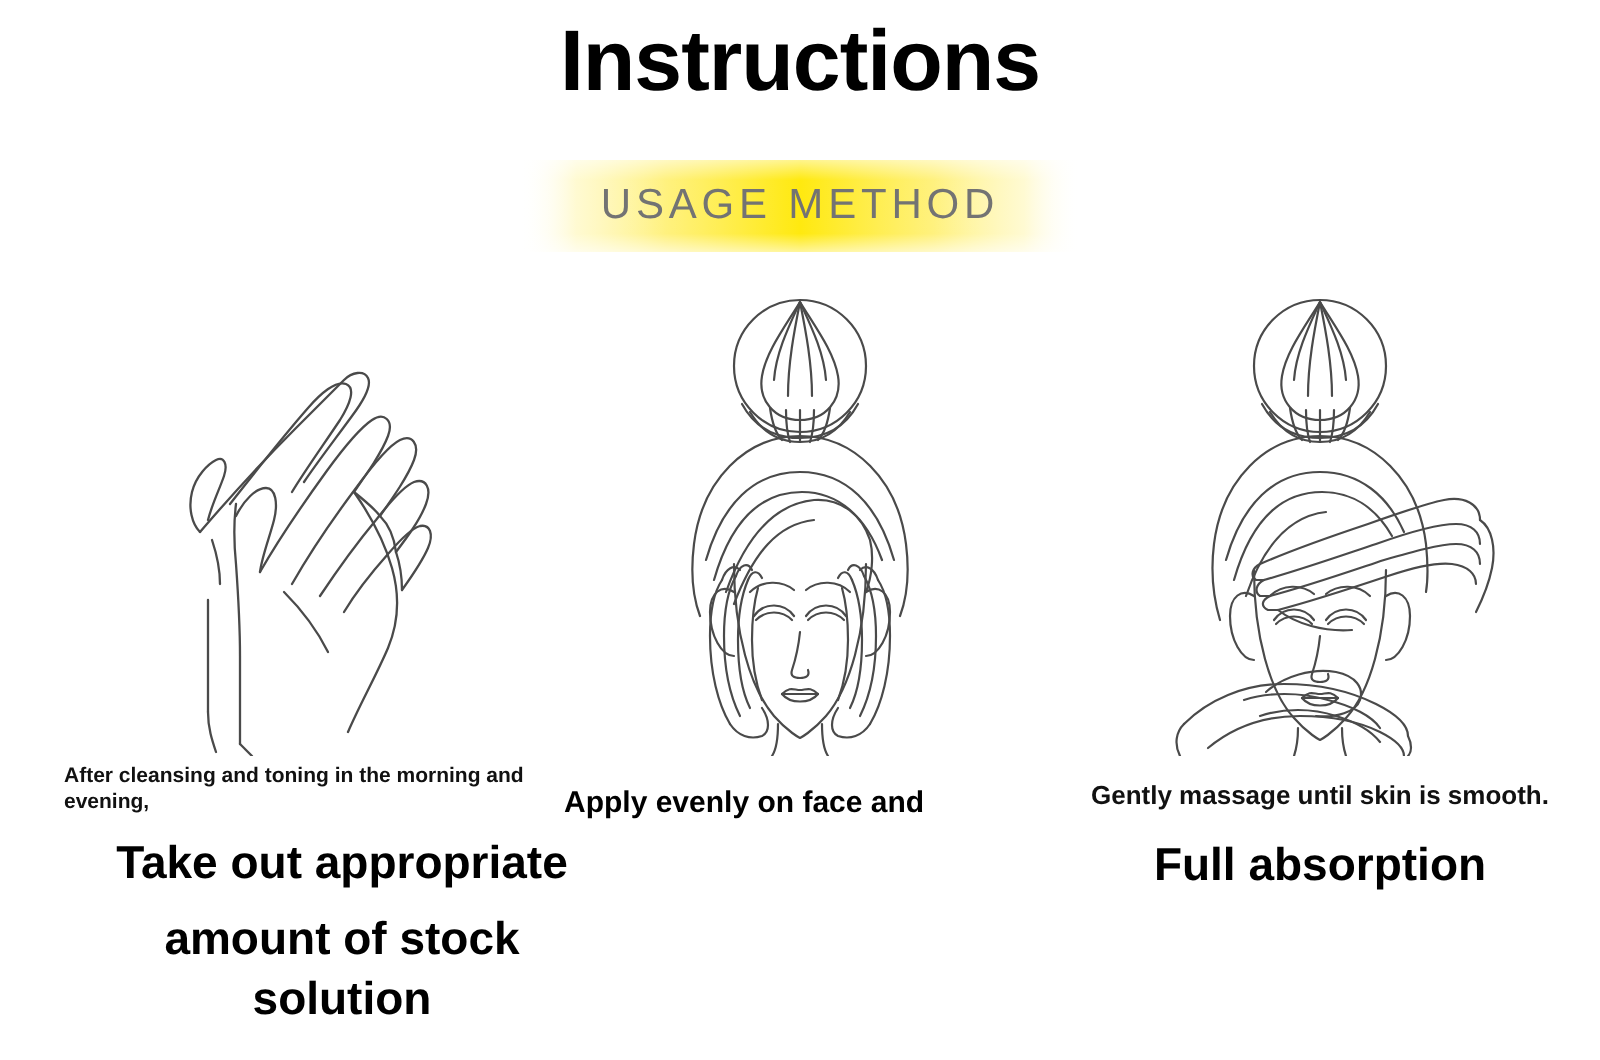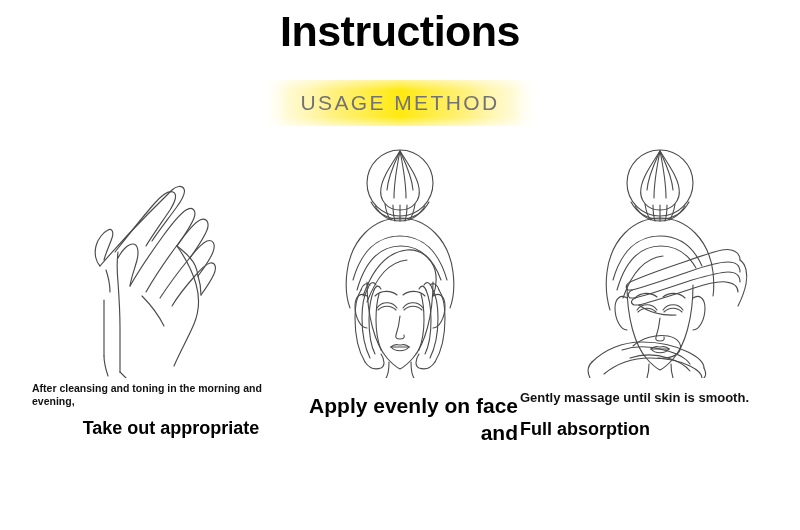--- a/index.html
+++ b/index.html
@@ -114,41 +114,41 @@
 
   .caption-sub {
     font-size: 10.5px;
     font-weight: 700;
     line-height: 1.28;
     color: #111111;
     margin: 0;
   }
 
   .caption-main {
-    font-size: 18px;
+    font-size: 23px;
     font-weight: 700;
     line-height: 1.3;
     color: #000000;
     margin: 0;
   }
 
   
   .step-1 .captions { top: 242px; padding-left: 12px; padding-right: 12px; }
   .step-1 .caption-sub { text-align: left; }
   .step-1 .caption-main { text-align: center; margin-top: 8px; padding-left: 8px; }
 
   
   .step-2 .captions { top: 252px; }
-  .step-2 .caption-main { text-align: right; font-size: 21px; }
+  .step-2 .caption-main { text-align: left; font-size: 15px; }
   .step-2 .caption-main.line2 { margin-top: 12px; }
 
   
   .step-3 .captions { top: 250px; }
-  .step-3 .caption-sub { text-align: left; font-size: 13px; }
-  .step-3 .caption-main { margin-top: 11px; }
+  .step-3 .caption-sub { text-align: center; font-size: 13px; }
+  .step-3 .caption-main { text-align: center; margin-top: 11px; }
 </style>
 </head>
 <body>
 
 <div class="page">
 
   <div class="header">
     <h1 class="page-title">Instructions</h1>
   </div>
 
@@ -234,20 +234,21 @@
 
             <path d="M44 216 C 44 224, 46 230, 48 236"></path>
             <path d="M60 232 C 62 234, 64 236, 66 238"></path>
           </g>
         </svg>
       </div>
 
       <div class="captions">
         <p class="caption-sub">After cleansing and toning in the morning and evening,</p>
         <p class="caption-main">Take out appropriate</p>
+        <p class="caption-main">amount of stock solution</p>
       </div>
     </div>
 
     <div class="step step-2">
       <div class="art">
         <svg width="170" height="238" viewBox="0 0 170 238">
           <g fill="none" stroke="#4A4A4A" stroke-width="1.1" stroke-linecap="round" stroke-linejoin="round">
 
             <circle cx="85" cy="43" r="33"></circle>
 

